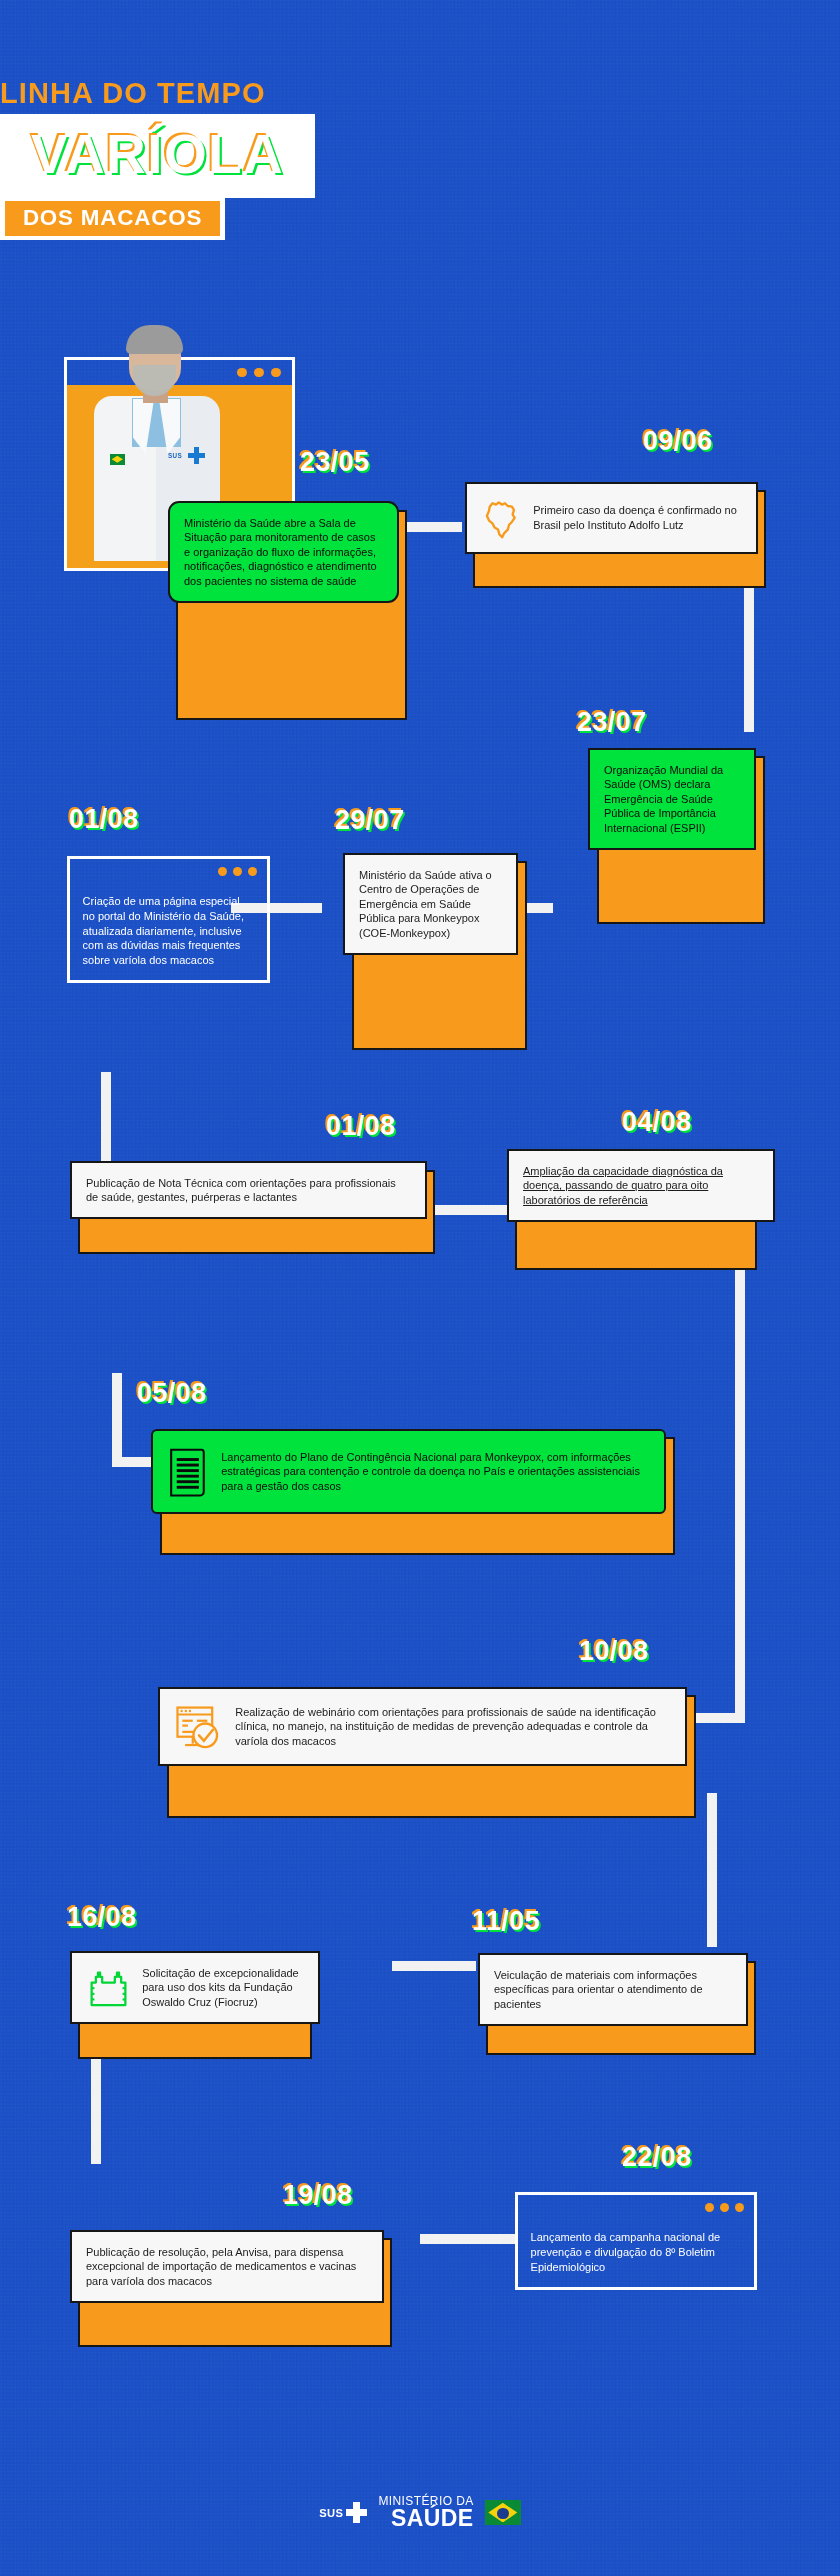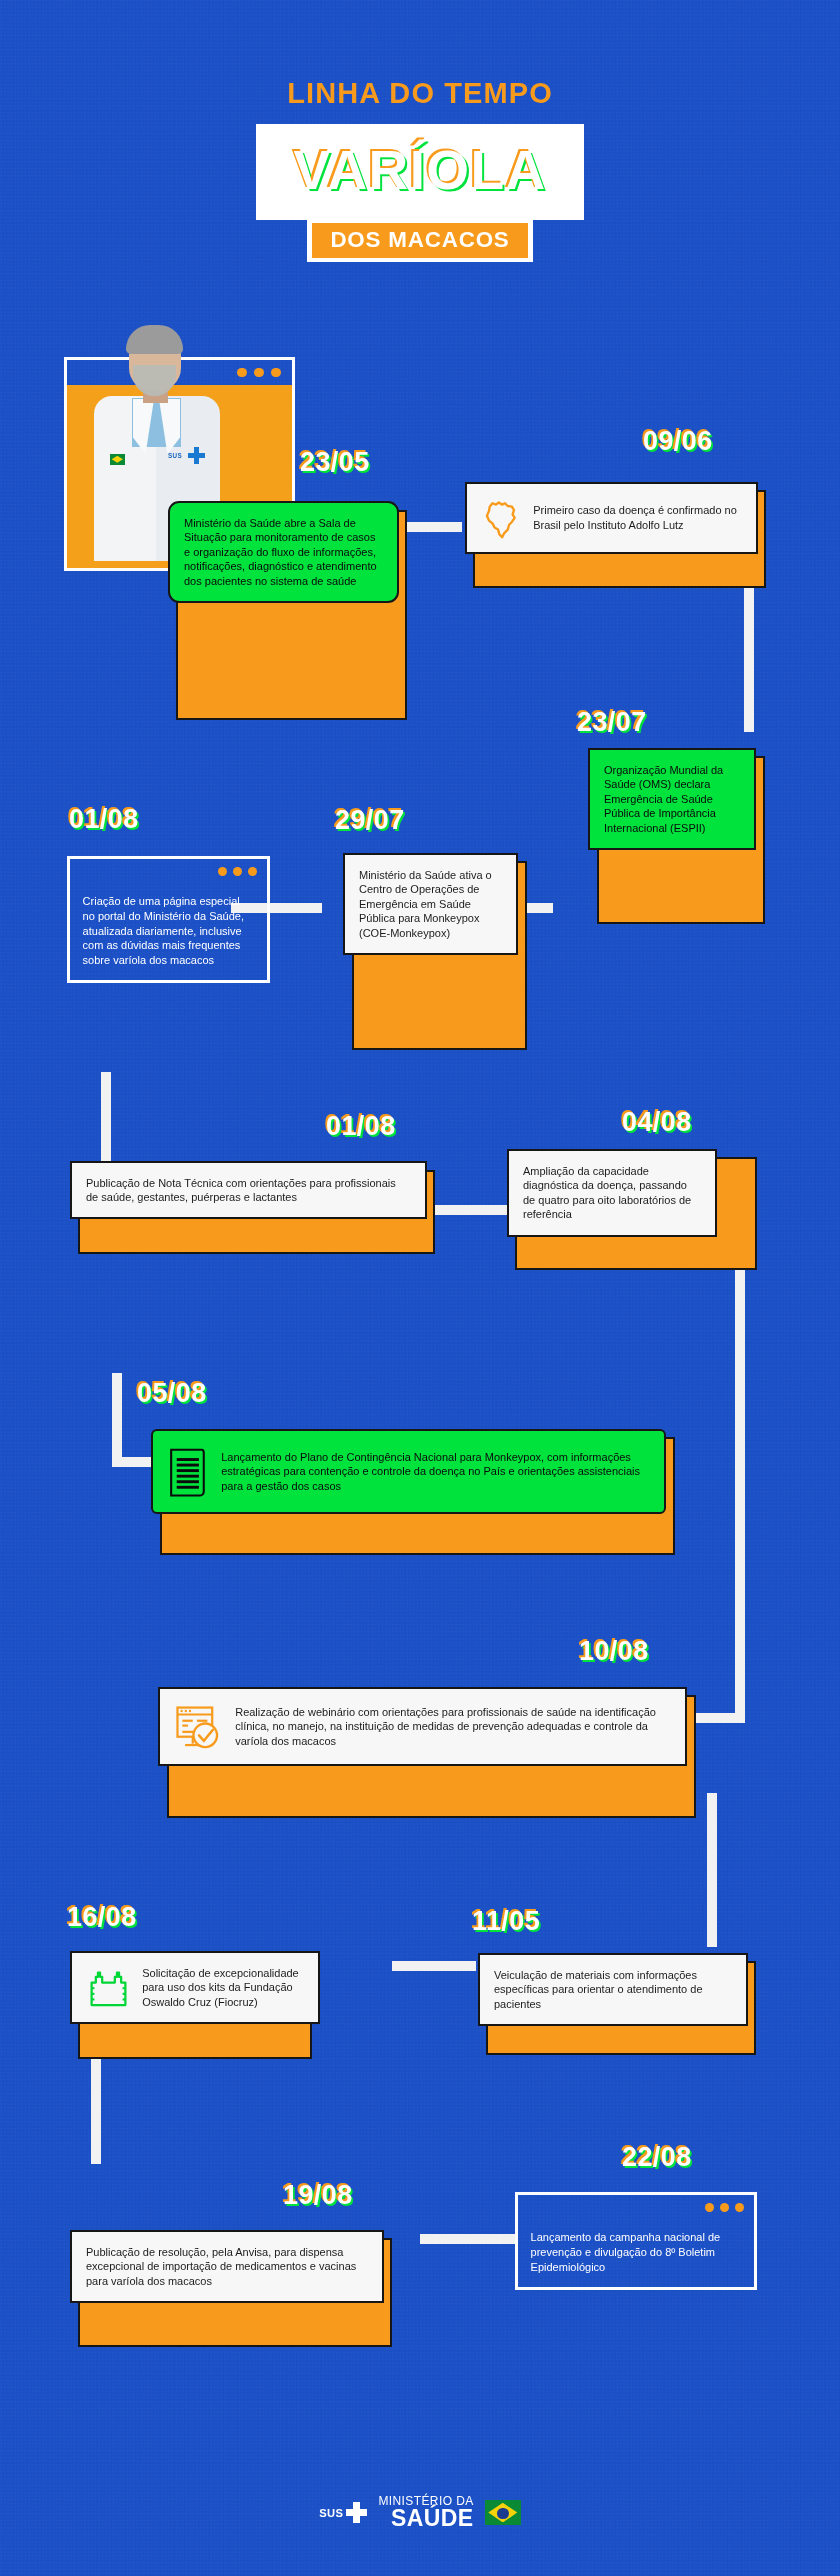--- a/index.html
+++ b/index.html
@@ -13,26 +13,26 @@
     height: 2576px;
     background:
       radial-gradient(circle at 30% 20%, rgba(255,255,255,0.035) 0 0.7px, transparent 0.7px),
       radial-gradient(circle at 70% 60%, rgba(0,0,0,0.04) 0 0.7px, transparent 0.7px),
       #1b50c6;
     background-size: 3.5px 3.5px, 4.9px 4.9px, 100% 100%;
     overflow: hidden;
   }
 
   
-  .hdr { position:absolute; left:0; top:77px; width:840px; text-align:center; }
+  .hdr { position:absolute; left:0; top:77px; width:840px; text-align:left; }
   .hdr-kicker {
     color:#f89b1c; font-size:29px; font-weight:bold; letter-spacing:1.1px;
   }
   .hdr-box-outer {
-    display:inline-block; margin-top:14px; background:#ffffff; padding:9px;
+    display:inline-block; margin-top:4px; background:#ffffff; padding:3px;
     position:relative;
   }
   .hdr-box-inner {
     border:4.2px solid #ffffff; background:transparent; padding:5.6px 24px 9.8px 24px;
   }
   .hdr-title {
     font-size:55px; font-weight:bold; letter-spacing:1.4px; color:#ffffff;
     line-height:1.0;
     text-shadow:
       -2.1px -2.1px 0 #f89b1c,
@@ -255,21 +255,21 @@
   </div>
 
   <div class="date" style="left:326px; top:1111px;">01/08</div>
   <div class="shadow-or" style="left:78px; top:1170px; width:357px; height:84px;"></div>
   <div class="card white" style="left:70px; top:1161px; width:357px;">
     <div>Publicação de Nota Técnica com orientações para profissionais de saúde, gestantes, puérperas e lactantes</div>
   </div>
 
   <div class="date" style="left:622px; top:1107px;">04/08</div>
   <div class="shadow-or" style="left:515px; top:1157px; width:242px; height:113px;"></div>
-  <div class="card white" style="left:507px; top:1149px; width:210px;">
+  <div class="card white" style="left:507px; top:1149px; width:268px;text-decoration:underline;">
     <div>Ampliação da capacidade diagnóstica da doença, passando de quatro para oito laboratórios de referência</div>
   </div>
 
   <div class="date" style="left:137px; top:1378px;">05/08</div>
   <div class="shadow-or" style="left:160px; top:1437px; width:515px; height:118px;"></div>
   <div class="card green" style="left:151px; top:1429px; width:515px;border-radius:6px;">
     <div class="row">
       <svg class="docico" viewBox="0 0 62 80">
         <path d="M6 8 H50 C52 8 53 10 53 12 V68 C53 72 50 74 47 74 H6 Z" fill="none" stroke="#0b0b0b" stroke-width="3"></path>
         <g stroke="#0b0b0b" stroke-width="4.2">

